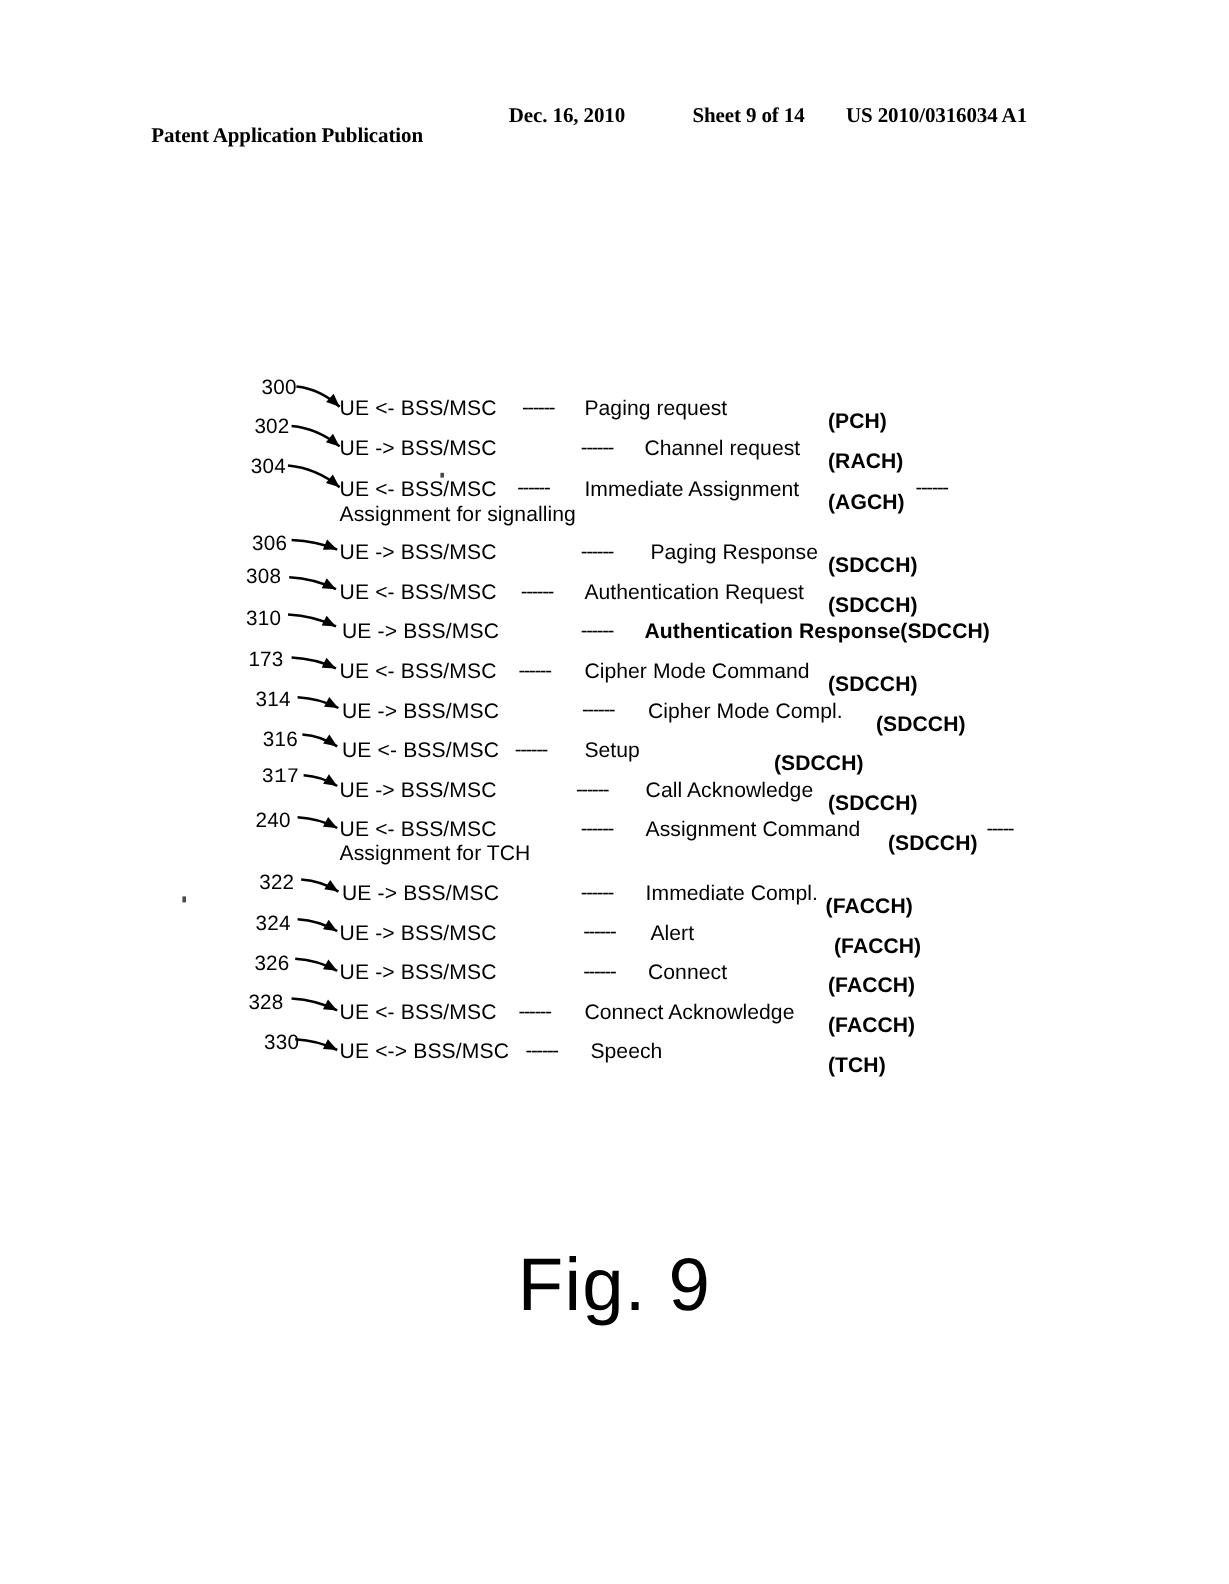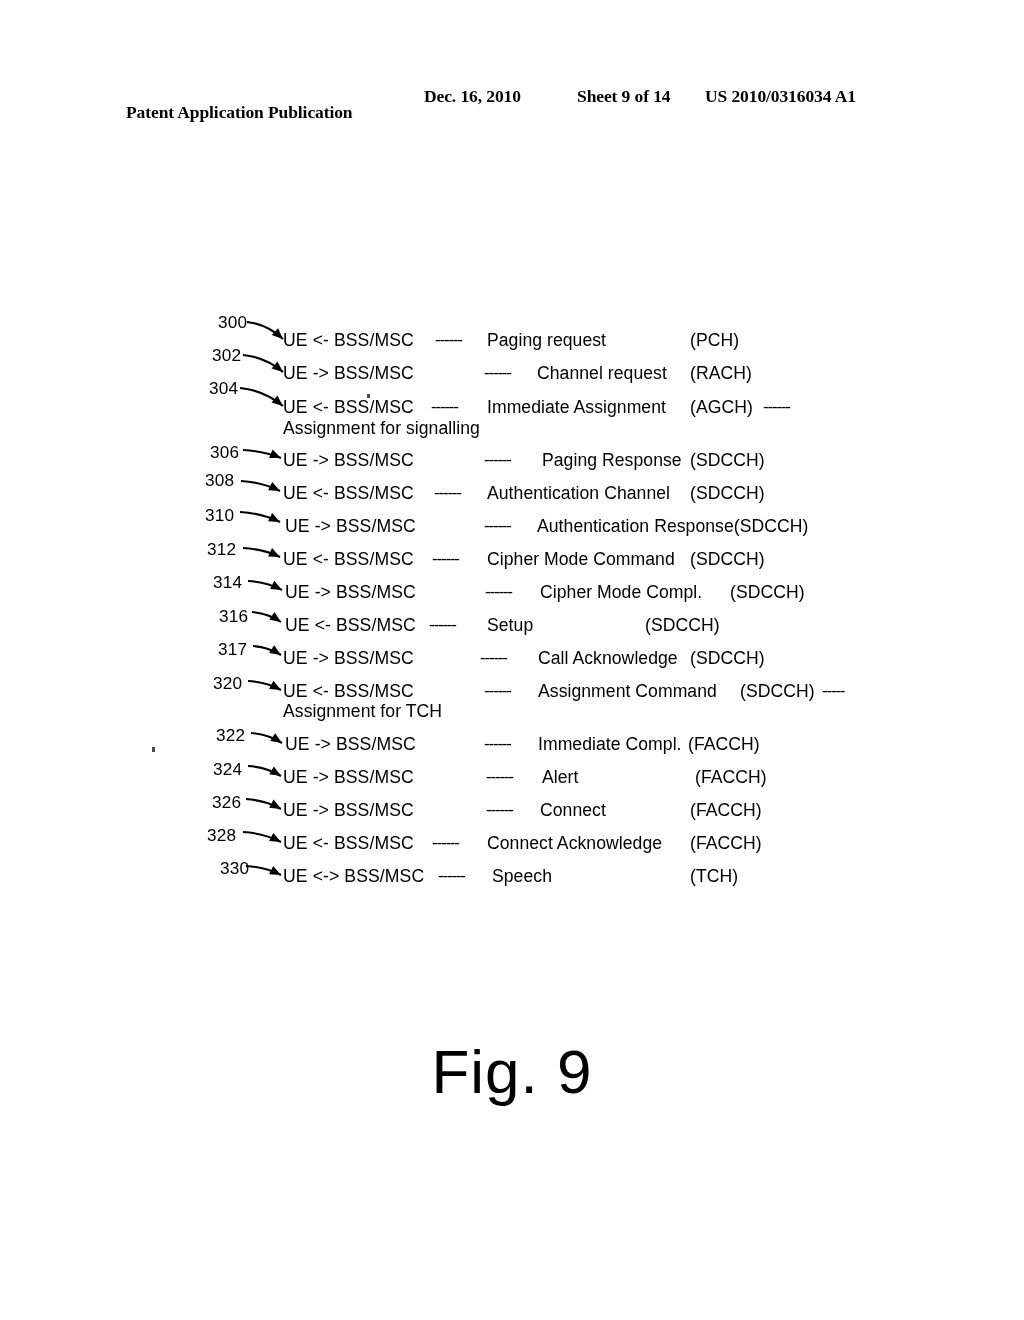--- a/index.html
+++ b/index.html
@@ -77,22 +77,23 @@
     letter-spacing: -1.2px;
     font-size: 17px;
   }
   .seq-row .msg {
     position: absolute;
     top: 0;
     letter-spacing: 0.05px;
   }
   .seq-row .chan {
     position: absolute;
-    top: 0;
+    top: 11px;
     letter-spacing: 0.05px;
+    font-weight: bold;
   }
   .seq-row .trail {
     position: absolute;
     top: 0;
     letter-spacing: -1.2px;
     font-size: 17px;
   }
   .cont-line {
     position: absolute;
     font-size: 17.6px;
@@ -180,35 +181,35 @@
       <span class="chan" style="left: 690px;">(SDCCH)</span>
     </div>
     <div class="seq-row" style="left: 0px; top: 481px;">
       <span class="ref-num" style="left: 205px; top: -13px;">308</span>
       <svg width="61" height="32" class="leader" style="left: 231px; top: -10px;">
         <path d="M 10 10 Q 31.450000000000003 11.2 49 20" stroke="#000" stroke-width="2.1" fill="none"></path>
         <polygon points="0,0 -11,-4.6 -11,4.6" fill="#000" transform="translate(49,20) rotate(26.63030830092558)"></polygon>
       </svg>
       <span class="entity" style="left: 283px;">UE  &lt;- BSS/MSC</span>
       <span class="dashes" style="left: 434px;">------</span>
-      <span class="msg" style="left: 487px;">Authentication Channel</span>
+      <span class="msg" style="left: 487px;">Authentication Request</span>
       <span class="chan" style="left: 690px;">(SDCCH)</span>
     </div>
     <div class="seq-row" style="left: 0px; top: 514px;">
       <span class="ref-num" style="left: 205px; top: -11px;">310</span>
       <svg width="62" height="32" class="leader" style="left: 230px; top: -12px;">
         <path d="M 10 10 Q 32 11.2 50 20" stroke="#000" stroke-width="2.1" fill="none"></path>
         <polygon points="0,0 -11,-4.6 -11,4.6" fill="#000" transform="translate(50,20) rotate(26.053495310490952)"></polygon>
       </svg>
       <span class="entity" style="left: 285px;">UE  -&gt; BSS/MSC</span>
       <span class="dashes" style="left: 484px;">------</span>
-      <span class="msg" style="left: 537px;">Authentication Response(SDCCH)</span>
+      <span class="msg" style="left: 537px; font-weight: bold;">Authentication Response(SDCCH)</span>
     </div>
     <div class="seq-row" style="left: 0px; top: 547px;">
-      <span class="ref-num" style="left: 207px; top: -10px;">312</span>
+      <span class="ref-num" style="left: 207px; top: -10px;">173</span>
       <svg width="59" height="31" class="leader" style="left: 233px; top: -9px;">
         <path d="M 10 10 Q 30.35 11.08 47 19" stroke="#000" stroke-width="2.1" fill="none"></path>
         <polygon points="0,0 -11,-4.6 -11,4.6" fill="#000" transform="translate(47,19) rotate(25.439296467475618)"></polygon>
       </svg>
       <span class="entity" style="left: 283px;">UE  &lt;- BSS/MSC</span>
       <span class="dashes" style="left: 432px;">------</span>
       <span class="msg" style="left: 487px;">Cipher Mode Command</span>
       <span class="chan" style="left: 690px;">(SDCCH)</span>
     </div>
     <div class="seq-row" style="left: 0px; top: 580px;">
@@ -227,32 +228,32 @@
       <svg width="51" height="32" class="leader" style="left: 242px; top: -11px;">
         <path d="M 10 10 Q 25.950000000000003 11.2 39 20" stroke="#000" stroke-width="2.1" fill="none"></path>
         <polygon points="0,0 -11,-4.6 -11,4.6" fill="#000" transform="translate(39,20) rotate(33.992949882651104)"></polygon>
       </svg>
       <span class="entity" style="left: 285px;">UE  &lt;- BSS/MSC</span>
       <span class="dashes" style="left: 429px;">------</span>
       <span class="msg" style="left: 487px;">Setup</span>
       <span class="chan" style="left: 645px;">(SDCCH)</span>
     </div>
     <div class="seq-row" style="left: 0px; top: 646px;">
-      <span class="ref-num" style="left: 218px; top: -9px;">317</span>
+      <span class="ref-num" style="left: 218px; top: -9px; font-family: Liberation Mono, monospace;">317</span>
       <svg width="50" height="31" class="leader" style="left: 243px; top: -10px;">
         <path d="M 10 10 Q 25.400000000000002 11.08 38 19" stroke="#000" stroke-width="2.1" fill="none"></path>
         <polygon points="0,0 -11,-4.6 -11,4.6" fill="#000" transform="translate(38,19) rotate(32.15229514128234)"></polygon>
       </svg>
       <span class="entity" style="left: 283px;">UE -&gt; BSS/MSC</span>
       <span class="dashes" style="left: 480px;">------</span>
       <span class="msg" style="left: 538px;">Call Acknowledge</span>
       <span class="chan" style="left: 690px;">(SDCCH)</span>
     </div>
     <div class="seq-row" style="left: 0px; top: 679px;">
-      <span class="ref-num" style="left: 213px; top: -8px;">320</span>
+      <span class="ref-num" style="left: 213px; top: -8px;">240</span>
       <svg width="55" height="31" class="leader" style="left: 238px; top: -8px;">
         <path d="M 10 10 Q 28.150000000000002 11.08 43 19" stroke="#000" stroke-width="2.1" fill="none"></path>
         <polygon points="0,0 -11,-4.6 -11,4.6" fill="#000" transform="translate(43,19) rotate(28.072486935852965)"></polygon>
       </svg>
       <span class="entity" style="left: 283px;">UE &lt;-  BSS/MSC</span>
       <span class="dashes" style="left: 484px;">------</span>
       <span class="msg" style="left: 538px;">Assignment Command</span>
       <span class="chan" style="left: 740px;">(SDCCH)</span>
       <span class="trail" style="left: 822px;">-----</span>
     </div>

